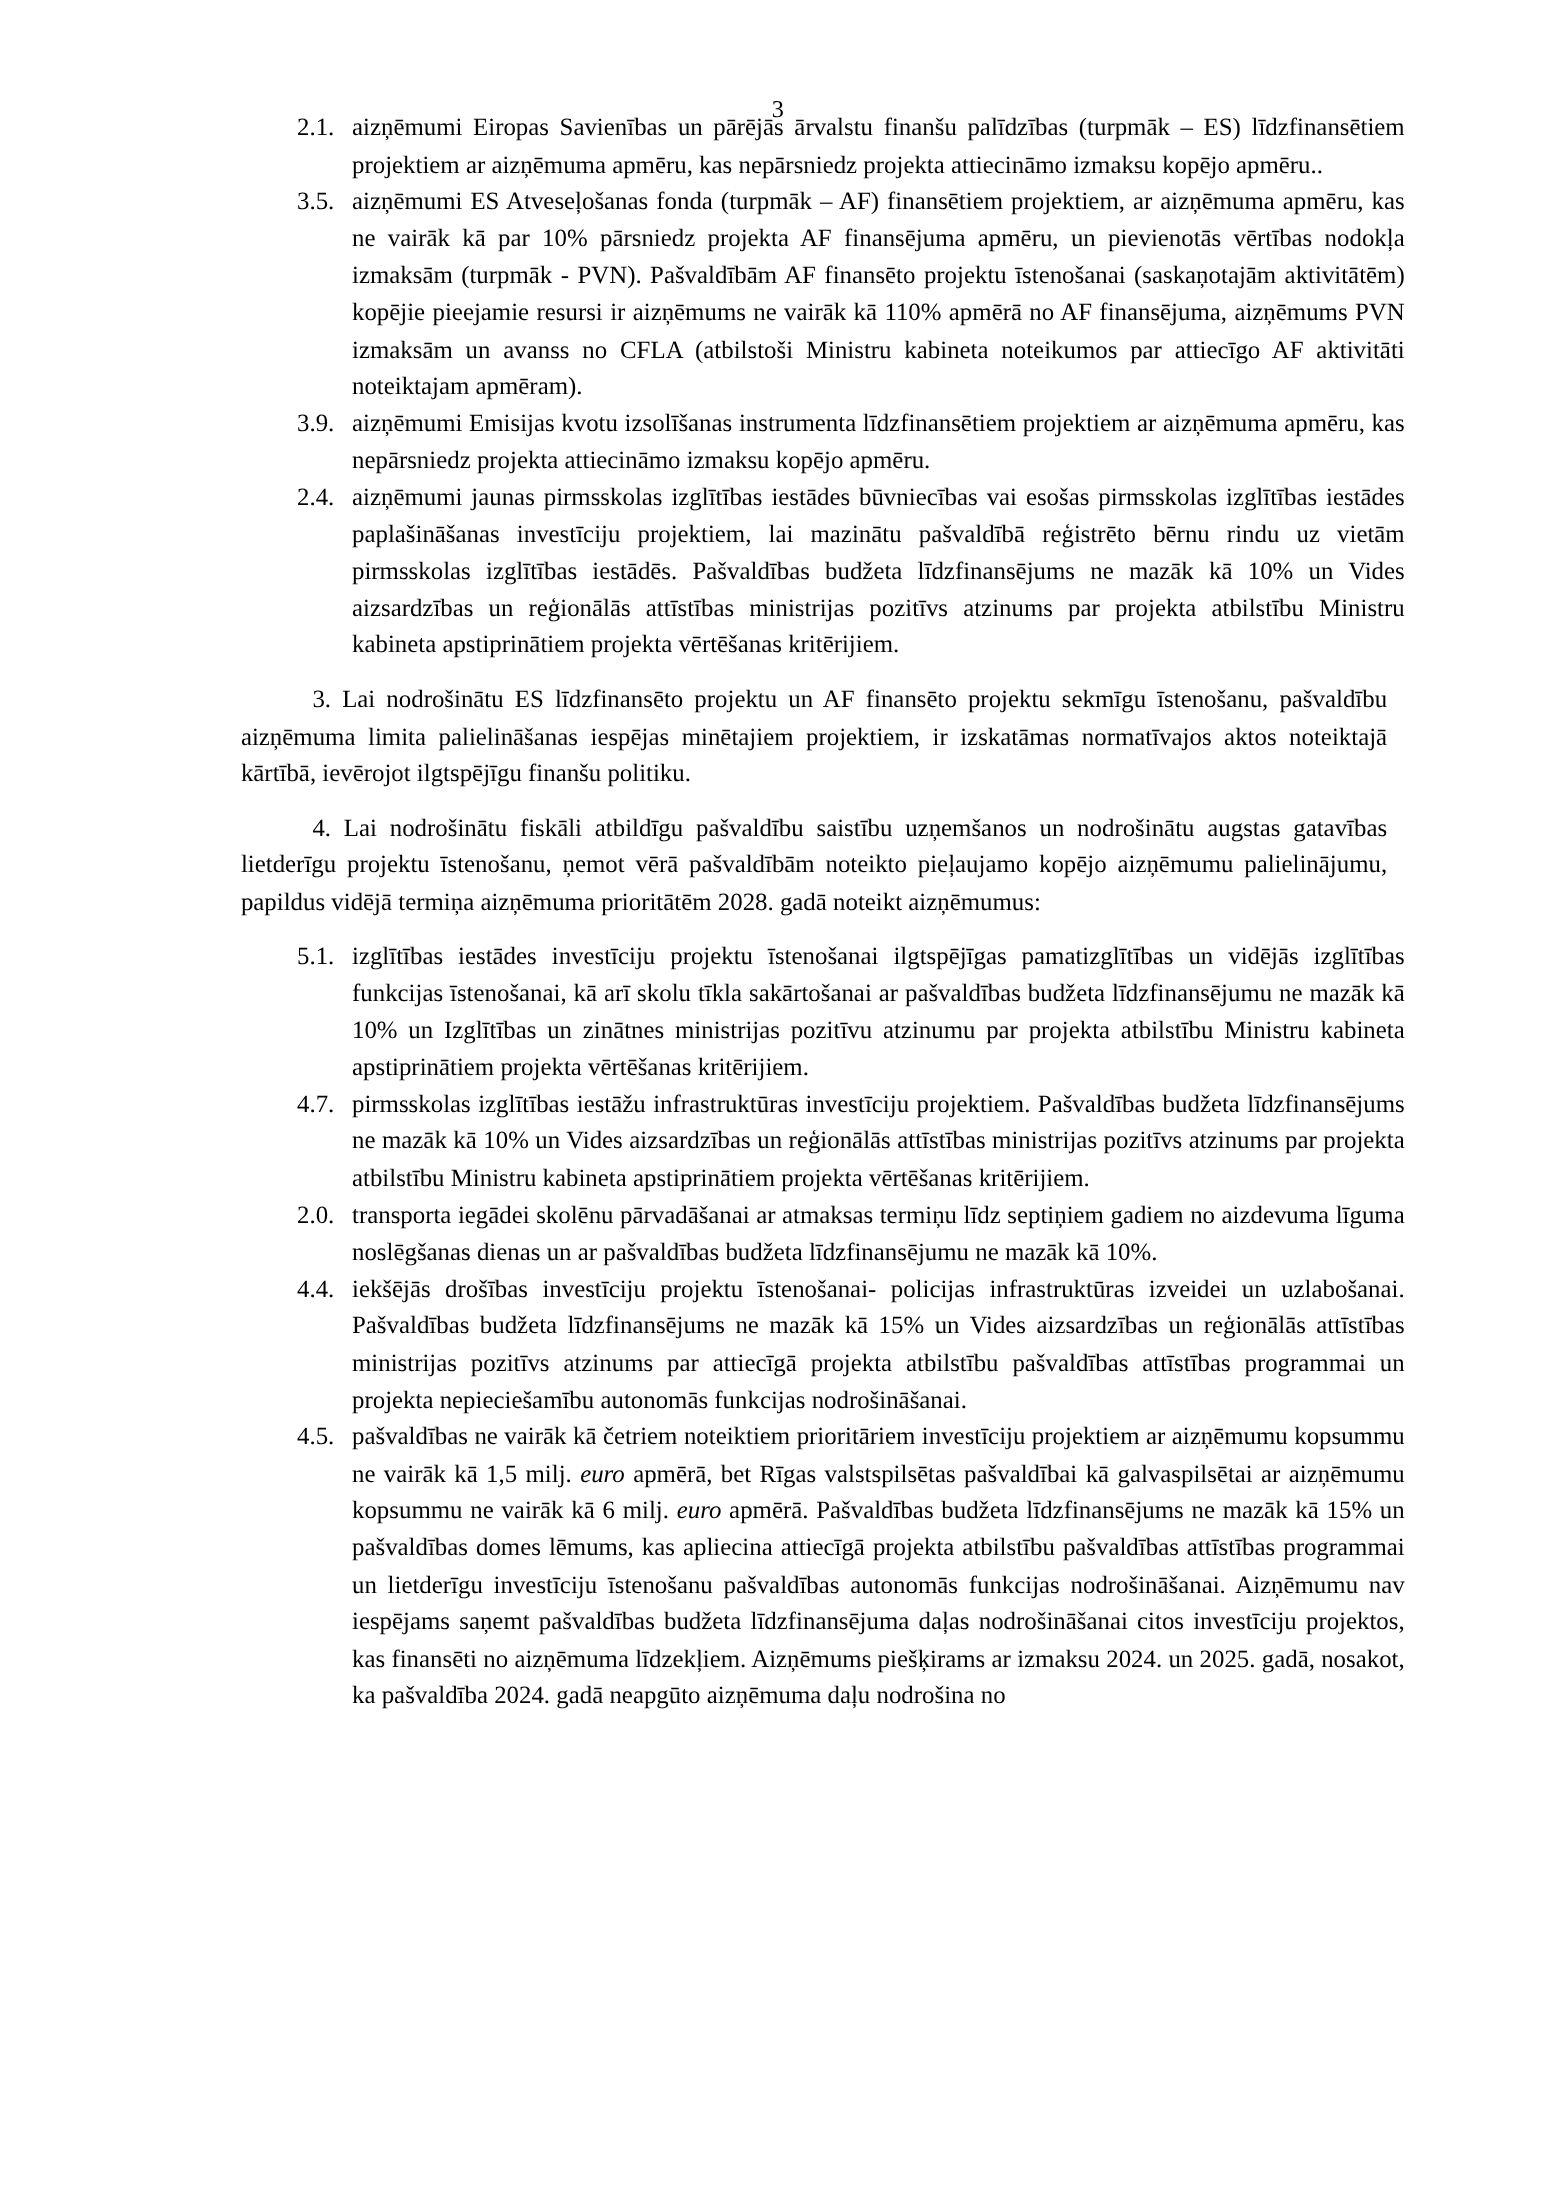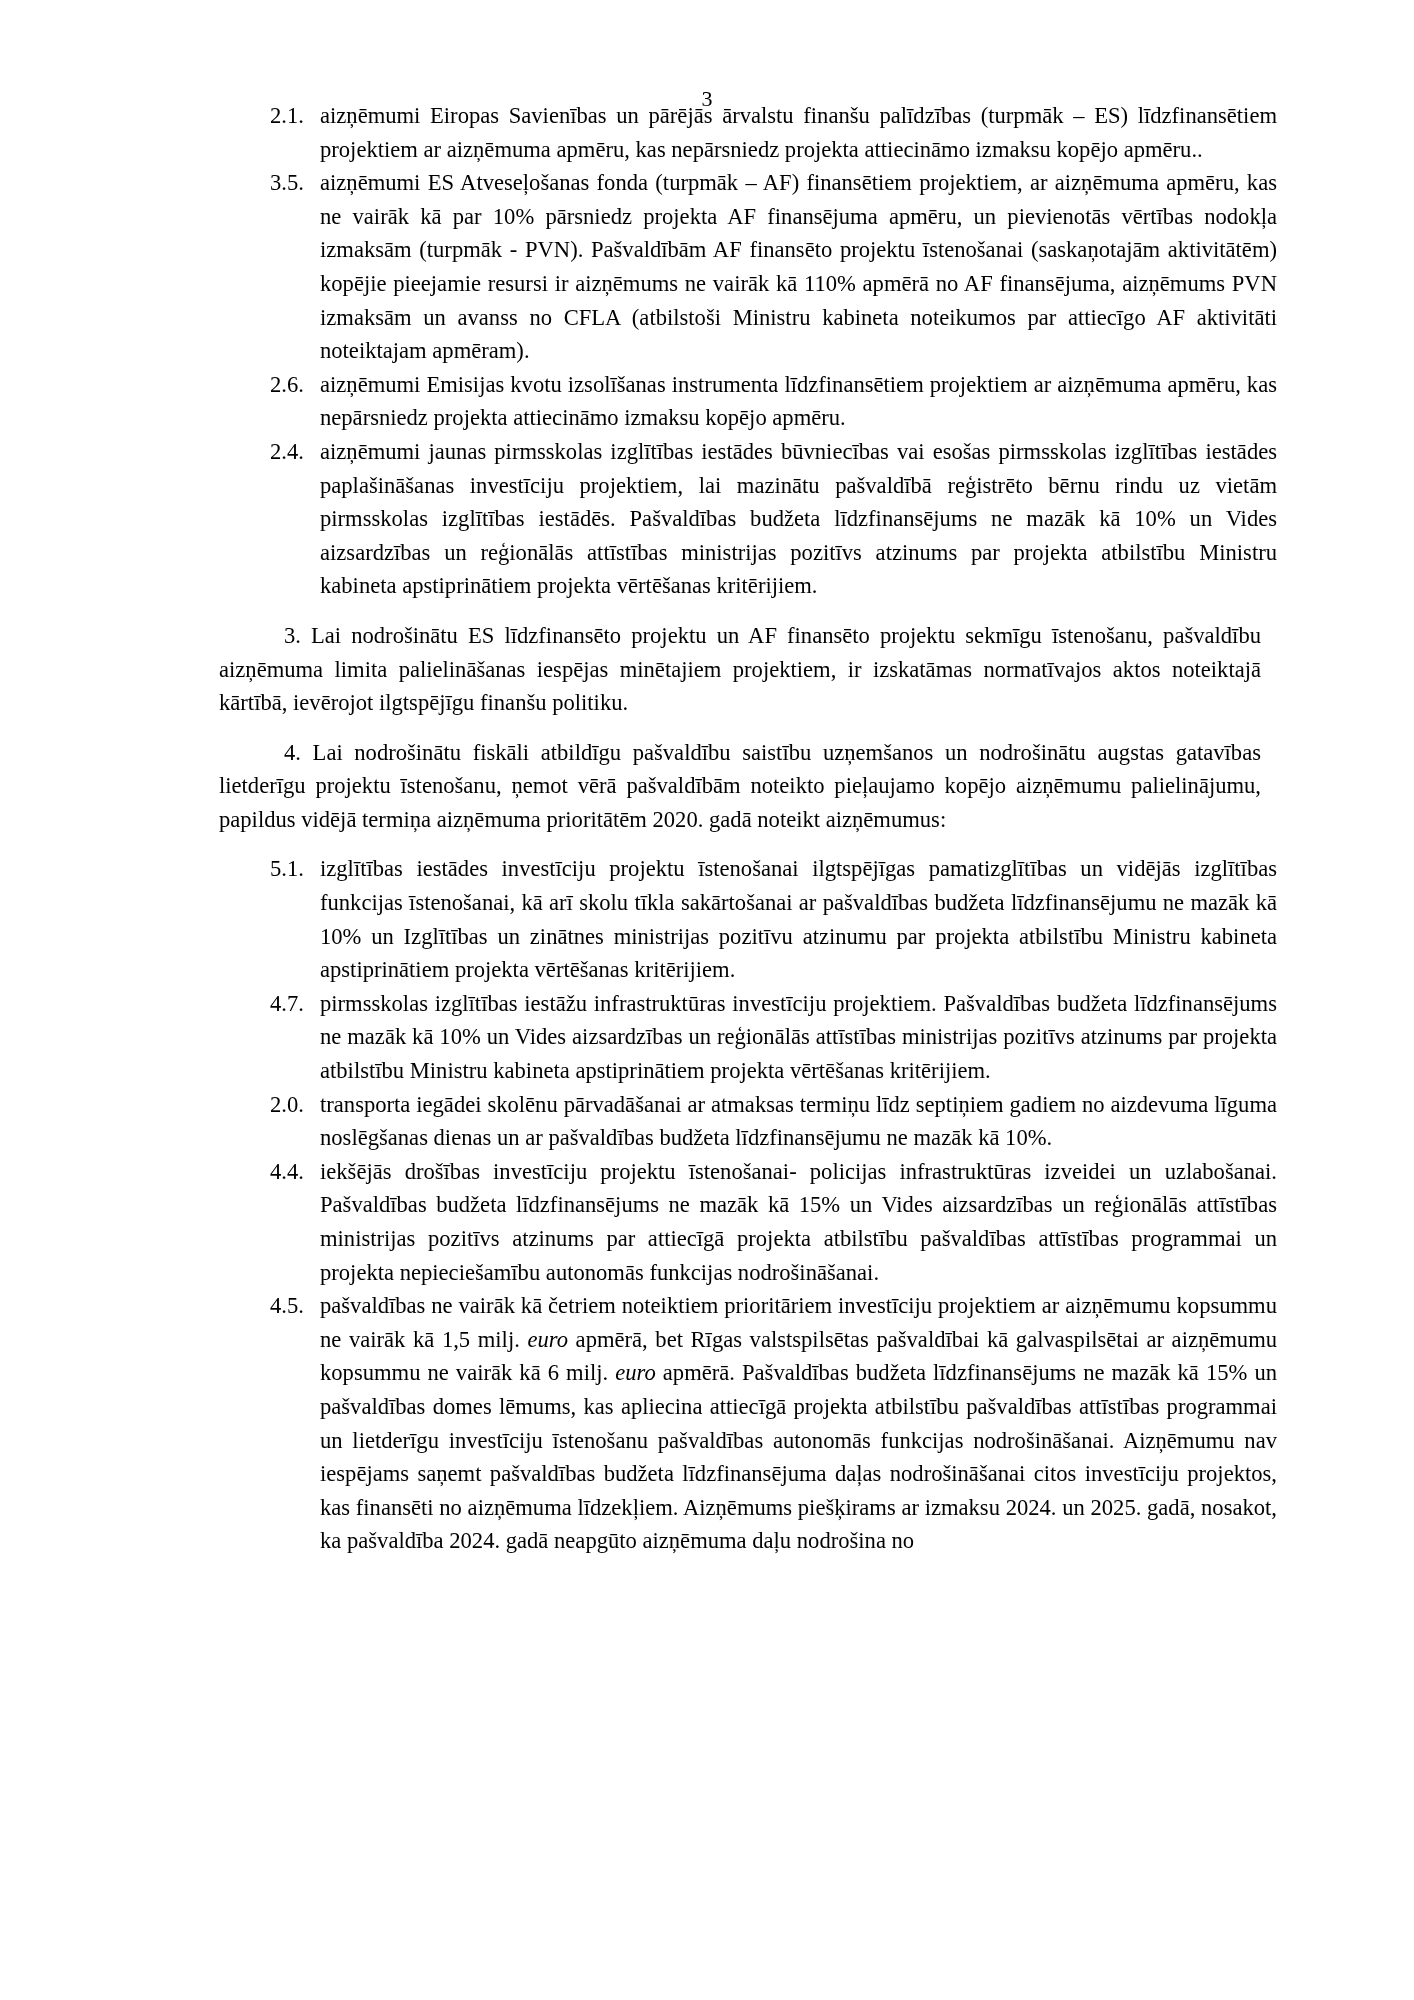--- a/index.html
+++ b/index.html
@@ -40,30 +40,30 @@
 
     <p class="item">
       <span class="num">2.1.</span>
       <span>aizņēmumi Eiropas Savienības un pārējās ārvalstu finanšu palīdzības (turpmāk – ES) līdzfinansētiem projektiem ar aizņēmuma apmēru, kas nepārsniedz projekta attiecināmo izmaksu kopējo apmēru..</span>
     </p>
     <p class="item">
       <span class="num">3.5.</span>
       <span>aizņēmumi ES Atveseļošanas fonda (turpmāk – AF) finansētiem  projektiem, ar aizņēmuma apmēru, kas ne vairāk kā par 10% pārsniedz projekta AF finansējuma apmēru, un pievienotās vērtības nodokļa izmaksām (turpmāk - PVN). Pašvaldībām AF finansēto projektu īstenošanai (saskaņotajām aktivitātēm)  kopējie pieejamie resursi ir aizņēmums ne vairāk kā 110% apmērā no AF finansējuma, aizņēmums PVN izmaksām un avanss no CFLA (atbilstoši Ministru kabineta noteikumos par attiecīgo AF aktivitāti noteiktajam apmēram).</span>
     </p>
     <p class="item">
-      <span class="num">2.6.</span>
+      <span class="num">3.9.</span>
       <span>aizņēmumi Emisijas kvotu izsolīšanas instrumenta līdzfinansētiem projektiem ar aizņēmuma apmēru, kas nepārsniedz projekta attiecināmo izmaksu kopējo apmēru.</span>
     </p>
     <p class="item">
       <span class="num">2.4.</span>
       <span>aizņēmumi jaunas pirmsskolas izglītības iestādes būvniecības vai esošas pirmsskolas izglītības iestādes paplašināšanas investīciju projektiem, lai mazinātu pašvaldībā reģistrēto bērnu rindu uz vietām pirmsskolas izglītības iestādēs. Pašvaldības budžeta līdzfinansējums ne mazāk kā 10% un Vides aizsardzības un reģionālās attīstības ministrijas pozitīvs atzinums par projekta atbilstību Ministru kabineta apstiprinātiem projekta vērtēšanas kritērijiem.</span>
     </p>
 
     <p class="para">3. Lai nodrošinātu ES līdzfinansēto projektu un AF finansēto projektu sekmīgu īstenošanu, pašvaldību aizņēmuma limita palielināšanas iespējas minētajiem projektiem, ir izskatāmas normatīvajos aktos noteiktajā kārtībā, ievērojot ilgtspējīgu finanšu politiku.</p>
-    <p class="para">4. Lai nodrošinātu fiskāli atbildīgu pašvaldību saistību uzņemšanos un nodrošinātu augstas gatavības lietderīgu projektu īstenošanu, ņemot vērā pašvaldībām noteikto pieļaujamo kopējo aizņēmumu palielinājumu, papildus vidējā termiņa aizņēmuma prioritātēm 2020. gadā noteikt  aizņēmumus:</p>
+    <p class="para">4. Lai nodrošinātu fiskāli atbildīgu pašvaldību saistību uzņemšanos un nodrošinātu augstas gatavības lietderīgu projektu īstenošanu, ņemot vērā pašvaldībām noteikto pieļaujamo kopējo aizņēmumu palielinājumu, papildus vidējā termiņa aizņēmuma prioritātēm 2028. gadā noteikt  aizņēmumus:</p>
 
     <p class="item">
       <span class="num">5.1.</span>
       <span>izglītības iestādes investīciju projektu īstenošanai ilgtspējīgas pamatizglītības un vidējās izglītības funkcijas īstenošanai, kā arī skolu tīkla sakārtošanai ar pašvaldības budžeta līdzfinansējumu ne mazāk kā 10% un Izglītības un zinātnes ministrijas pozitīvu atzinumu par projekta atbilstību Ministru kabineta apstiprinātiem projekta vērtēšanas kritērijiem.</span>
     </p>
     <p class="item">
       <span class="num">4.7.</span>
       <span>pirmsskolas izglītības iestāžu infrastruktūras investīciju projektiem. Pašvaldības budžeta līdzfinansējums ne mazāk kā 10% un Vides aizsardzības un reģionālās attīstības ministrijas pozitīvs atzinums par projekta atbilstību Ministru kabineta apstiprinātiem projekta vērtēšanas kritērijiem.</span>
     </p>
     <p class="item">

